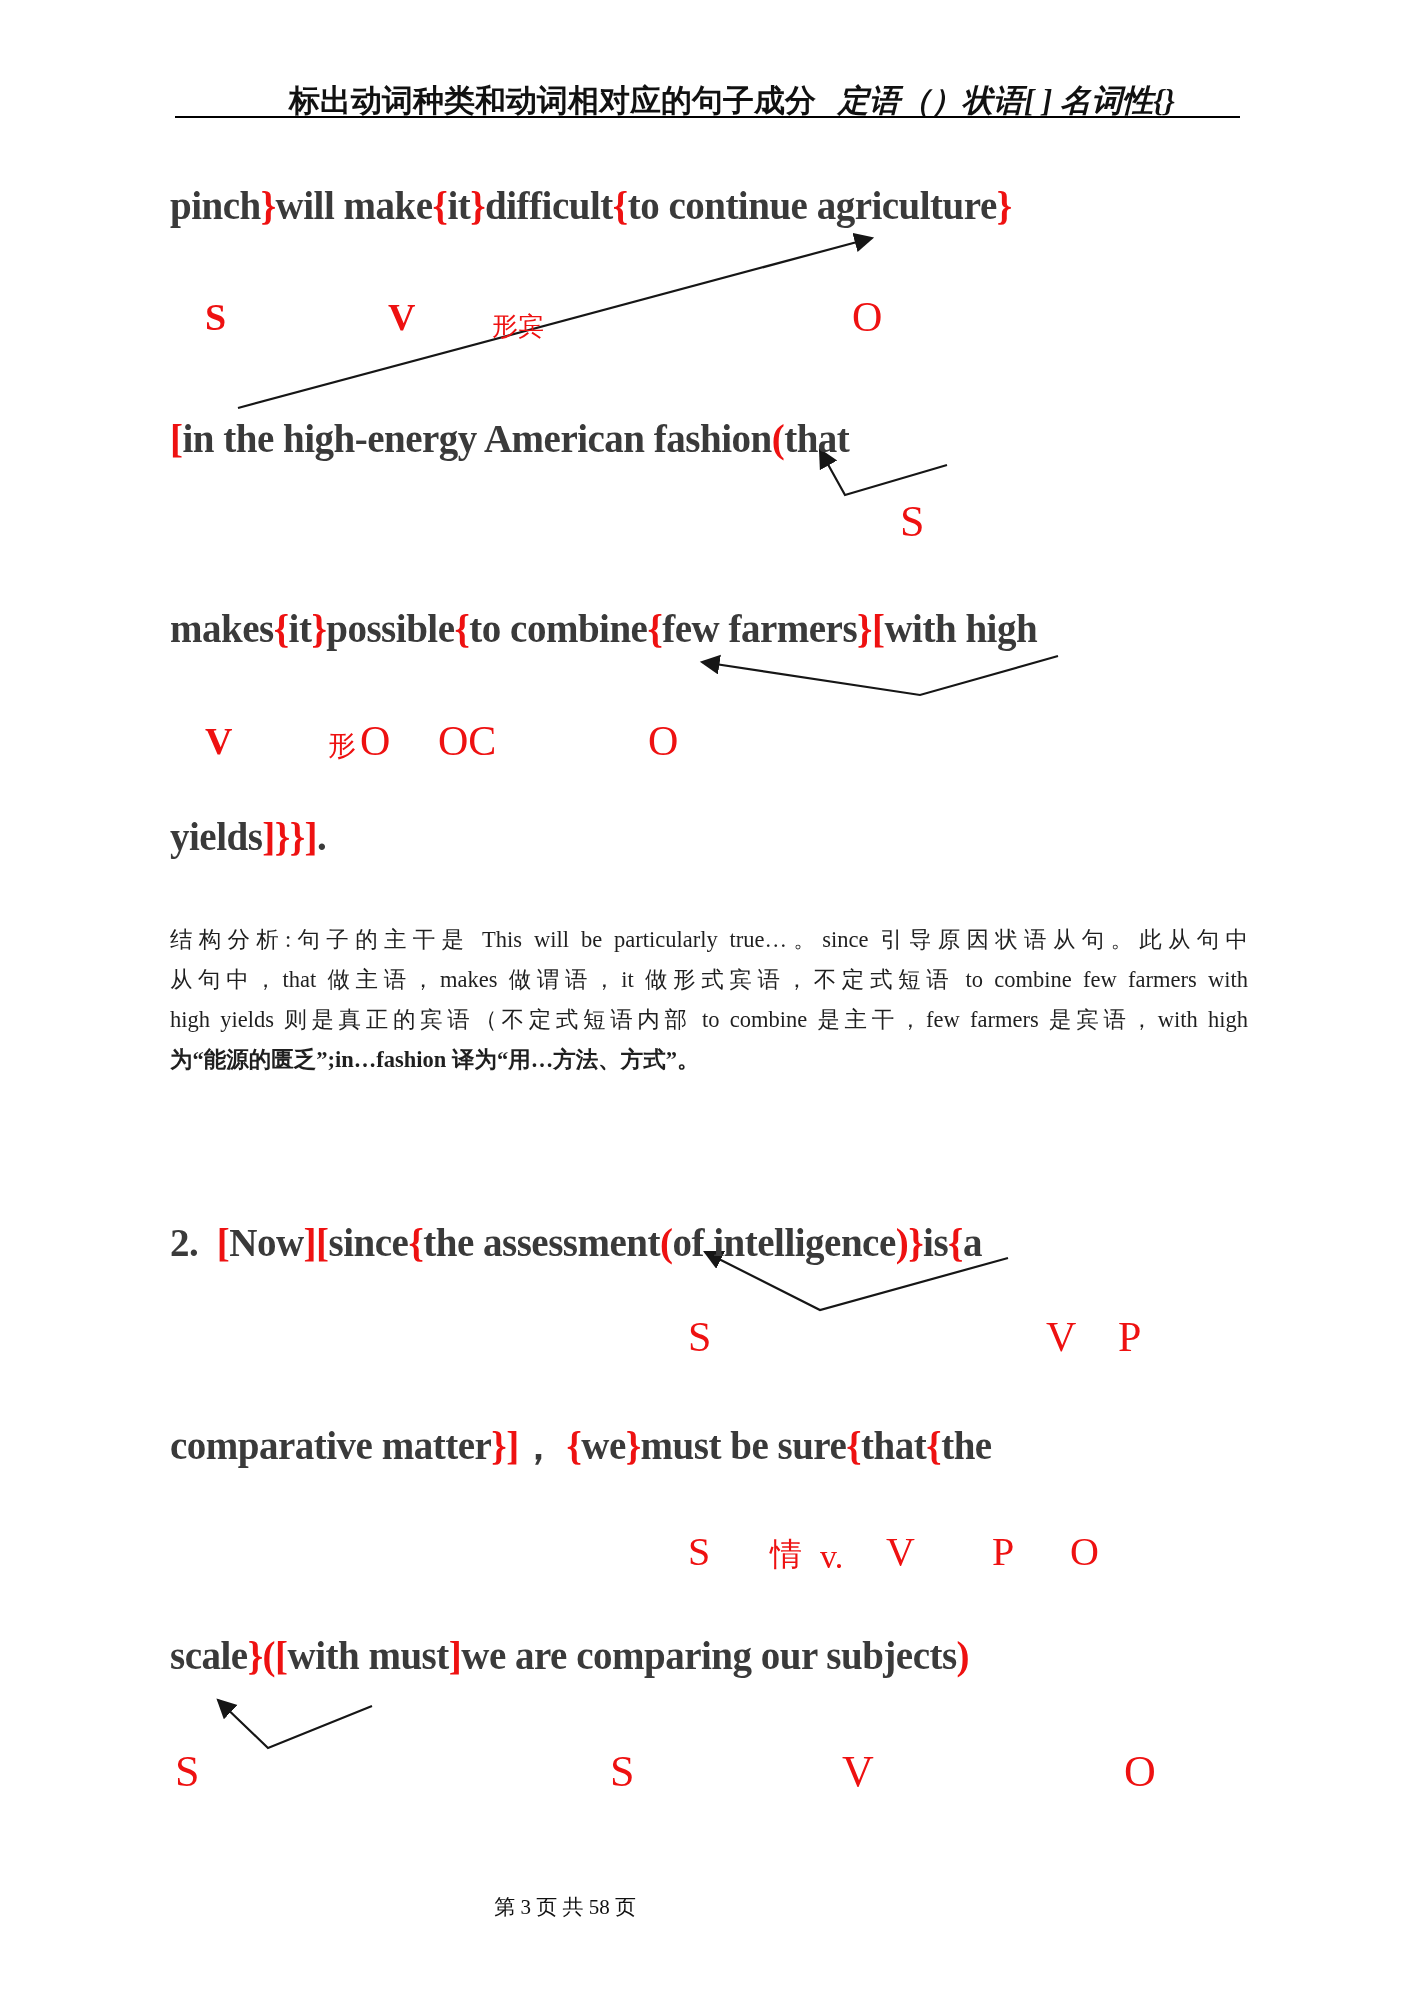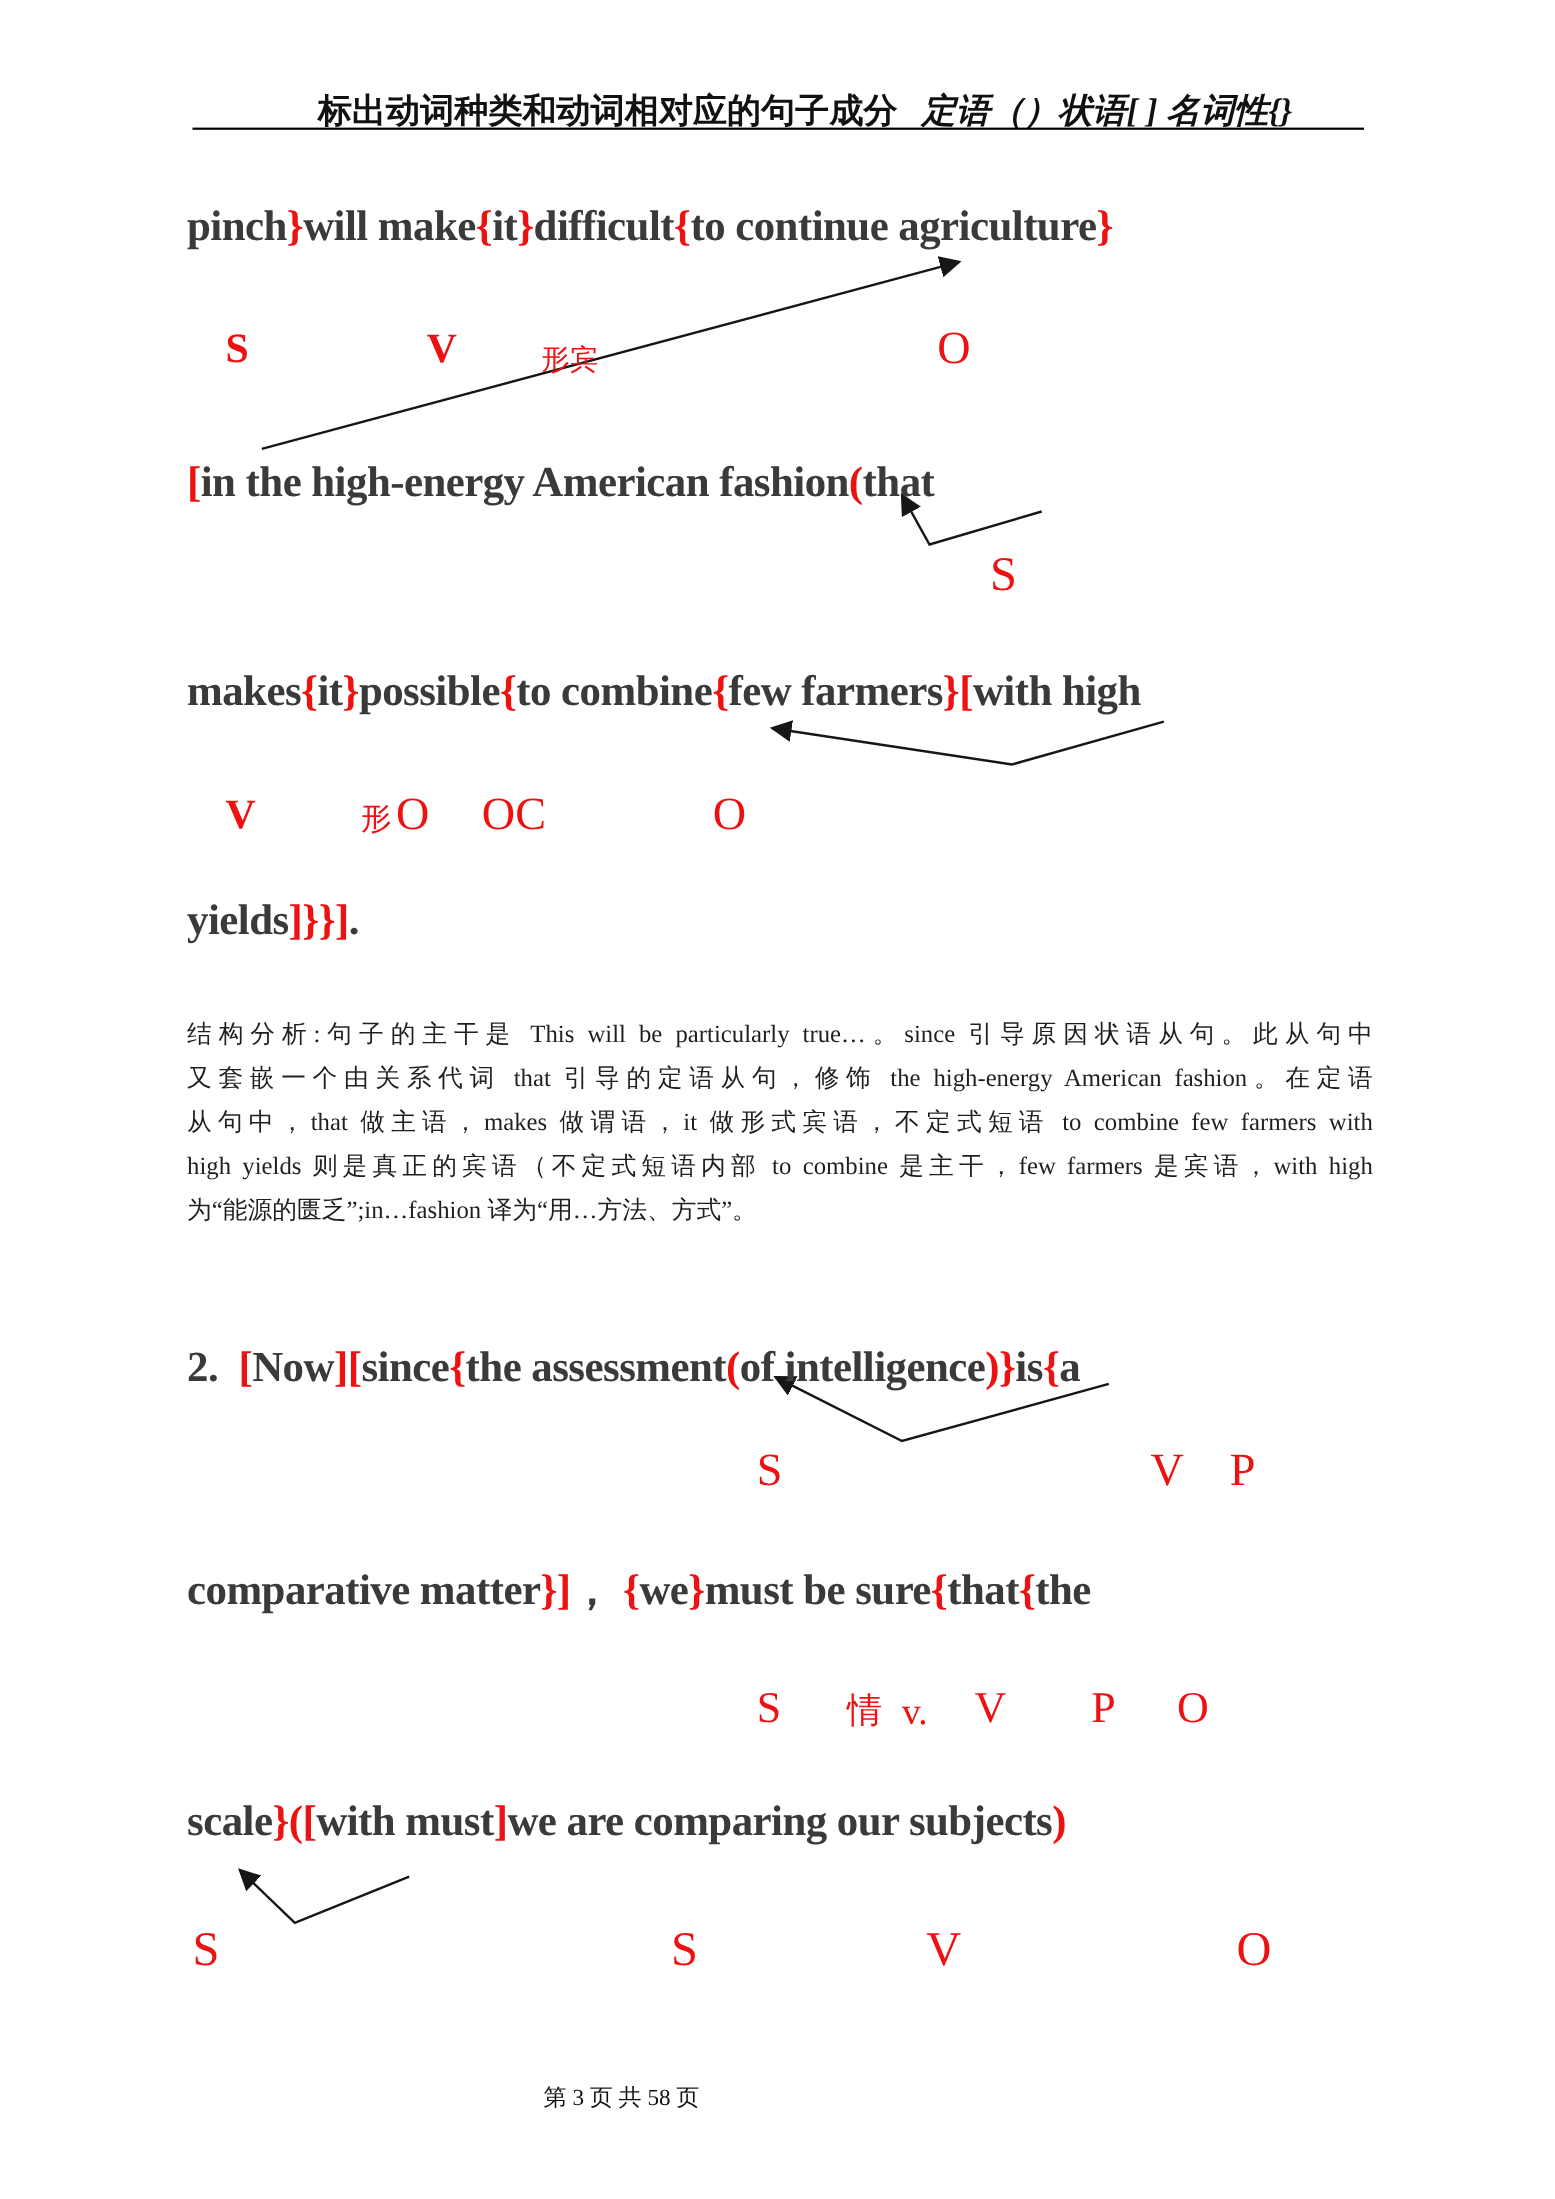--- a/index.html
+++ b/index.html
@@ -56,20 +56,21 @@
     line-height:40px;
   }
   .para .pline{
     text-align:justify;
     text-align-last:justify;
     white-space:normal;
   }
   .para .pline.last{
     text-align:left;
     text-align-last:left;
+    font-weight:bold;
   }
   
   svg.arrows{
     position:absolute;left:0;top:0;
     pointer-events:none;
   }
   svg.arrows polyline{
     fill:none;
     stroke:#161616;
     stroke-width:2.2;
@@ -138,20 +139,19 @@
       <span class="glabel serif" style="left: 992px; top: 1532px; font-size: 40px;">P</span>
       <span class="glabel serif" style="left: 1070px; top: 1532px; font-size: 40px;">O</span>
       <span class="glabel serif" style="left: 175px; top: 1750px; font-size: 44px;">S</span>
       <span class="glabel serif" style="left: 610px; top: 1750px; font-size: 44px;">S</span>
       <span class="glabel serif" style="left: 842px; top: 1750px; font-size: 44px;">V</span>
       <span class="glabel serif" style="left: 1124px; top: 1750px; font-size: 44px;">O</span>
     </div>
 
   <div class="para" id="analysis-paragraph" style="left: 170px; top: 920px; width: 1078px;">
       <div class="pline">结构分析:句子的主干是 This will be particularly true…。since 引导原因状语从句。此从句中</div>
-      <div class="pline">又套嵌一个由关系代词 that 引导的定语从句，修饰 the high-energy American fashion。在定语</div>
       <div class="pline">从句中，that 做主语，makes 做谓语，it 做形式宾语，不定式短语 to combine few farmers with</div>
       <div class="pline">high yields 则是真正的宾语（不定式短语内部 to combine 是主干，few farmers 是宾语，with high</div>
       <div class="pline last">为“能源的匮乏”;in…fashion 译为“用…方法、方式”。</div>
     </div>
 
   <div class="footer">第 3 页 共 58 页</div>
 </div>
 
 </body></html>

